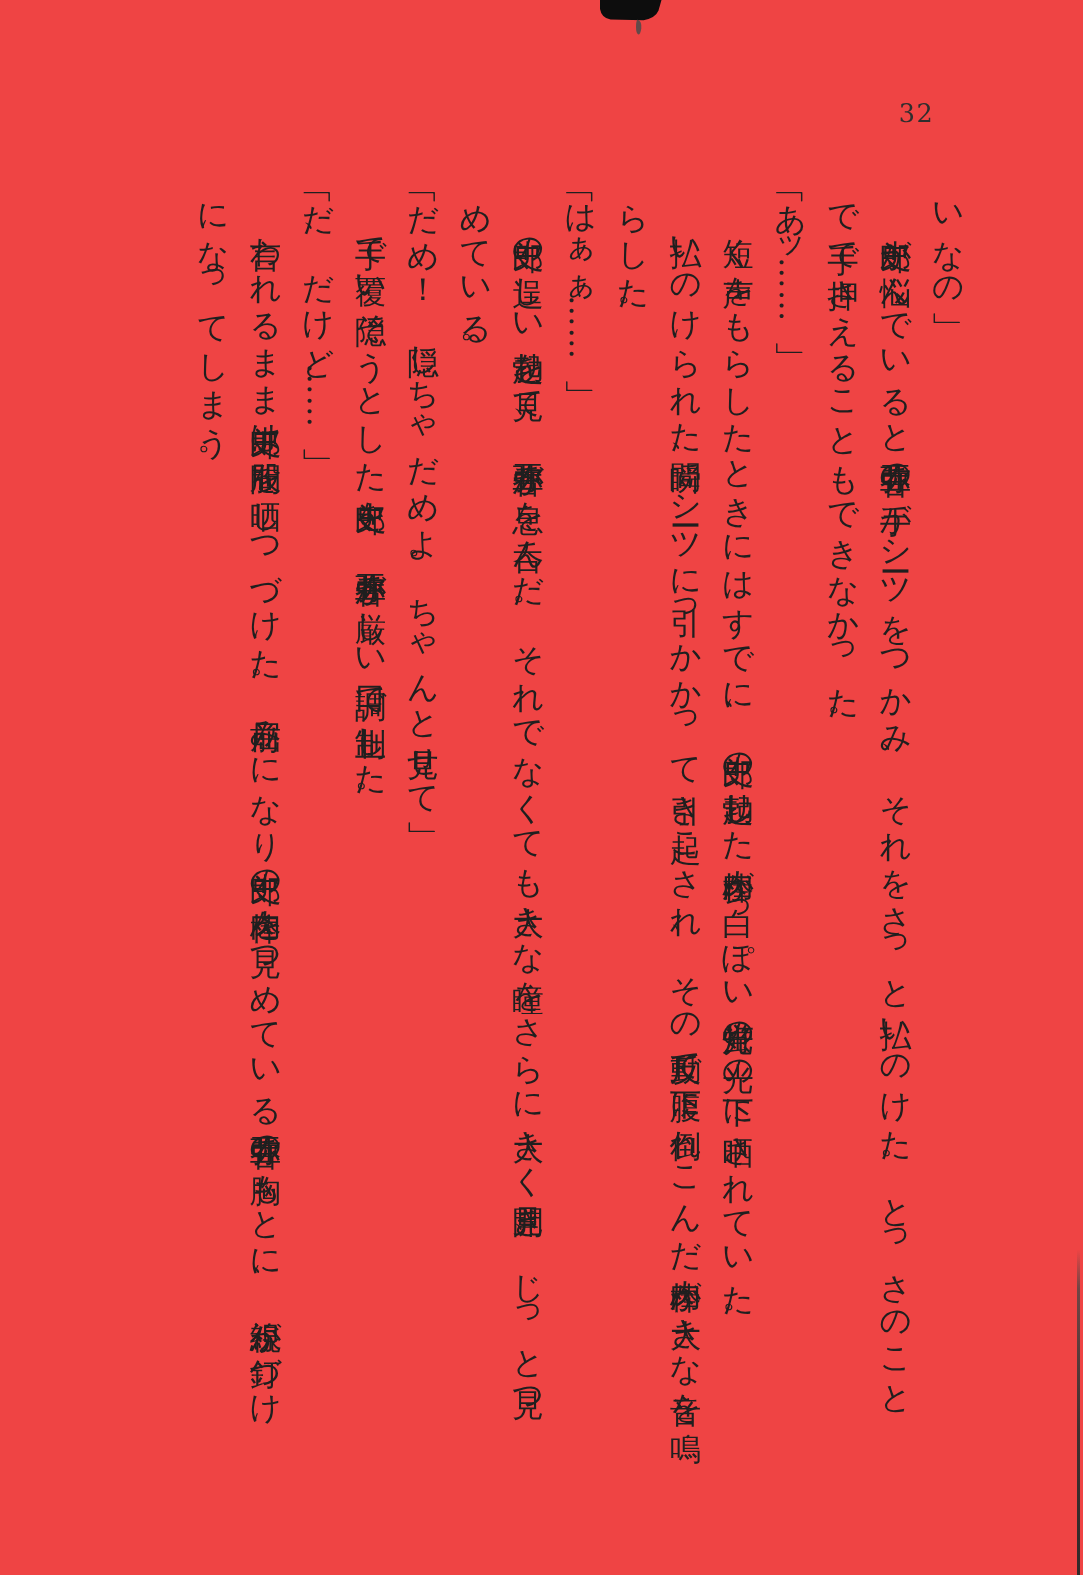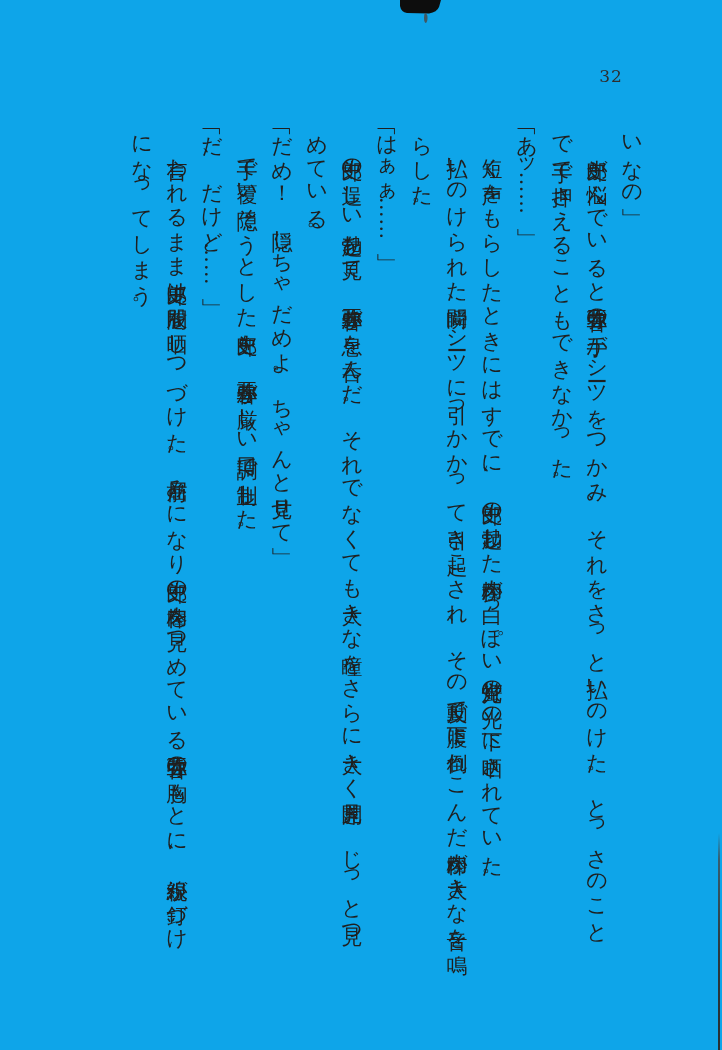--- a/index.html
+++ b/index.html
@@ -6,21 +6,21 @@
     margin: 0;
     padding: 0;
     width: 722px;
     height: 1050px;
     background: #ffffff;
   }
   .page {
     position: relative;
     width: 722px;
     height: 1050px;
-    background: #0ea5e9;
+    background: #ef4444;
     overflow: hidden;
     font-family: "DejaVu Serif", "Liberation Serif", serif;
   }
   .page-number {
     position: absolute;
     top: 66px;
     left: 596px;
     width: 30px;
     text-align: center;
     font-size: 17px;

